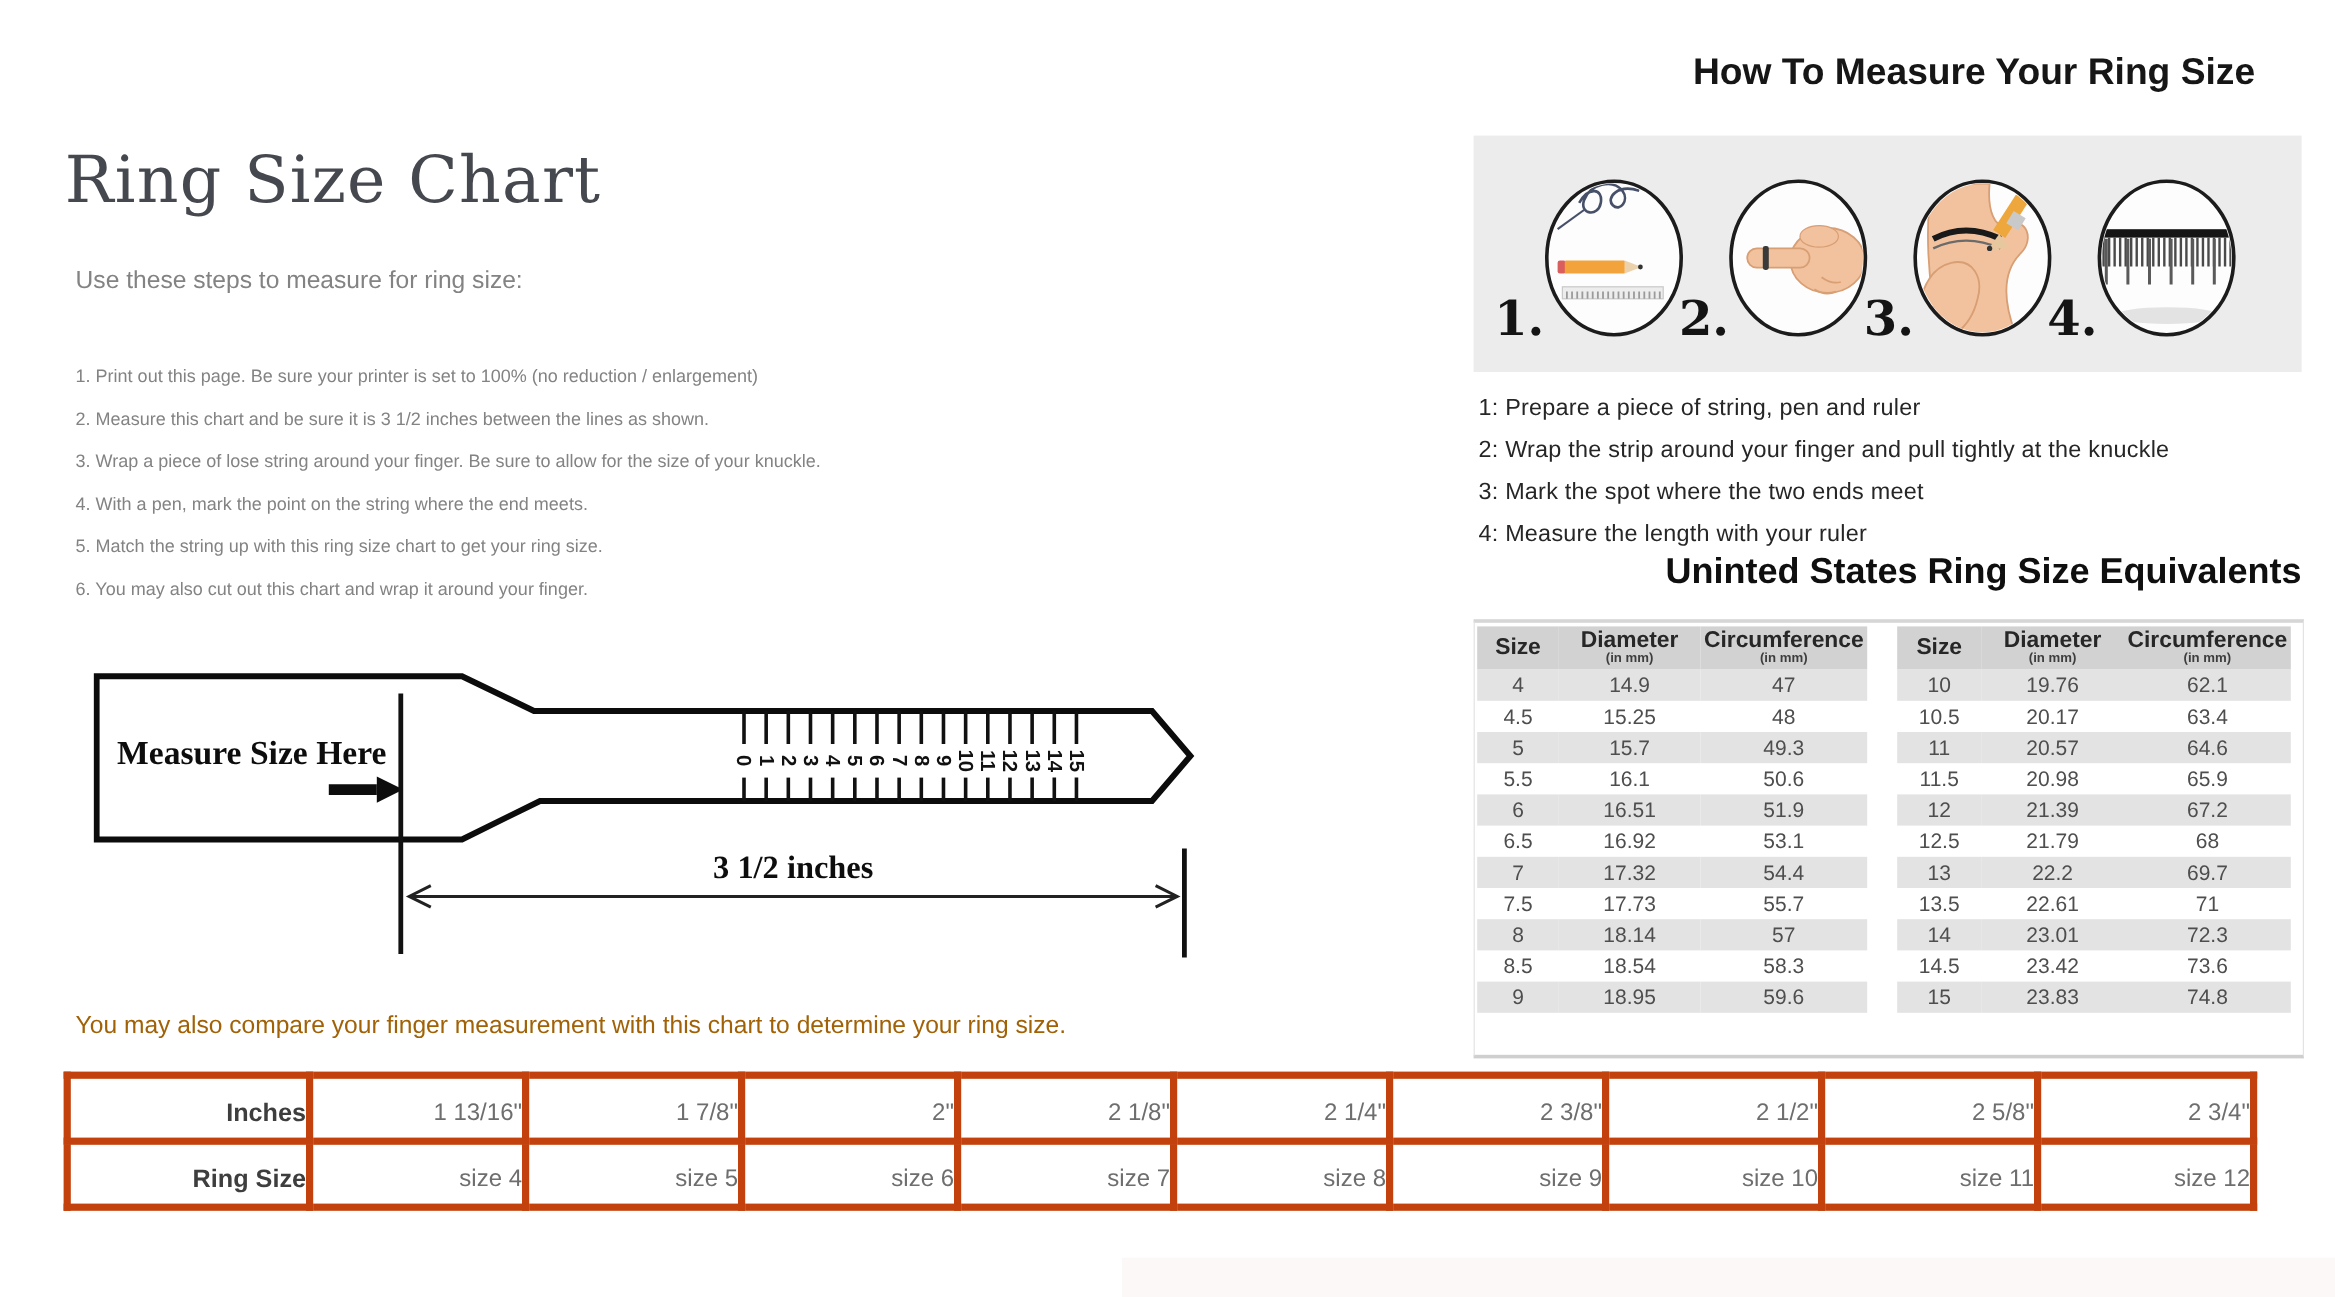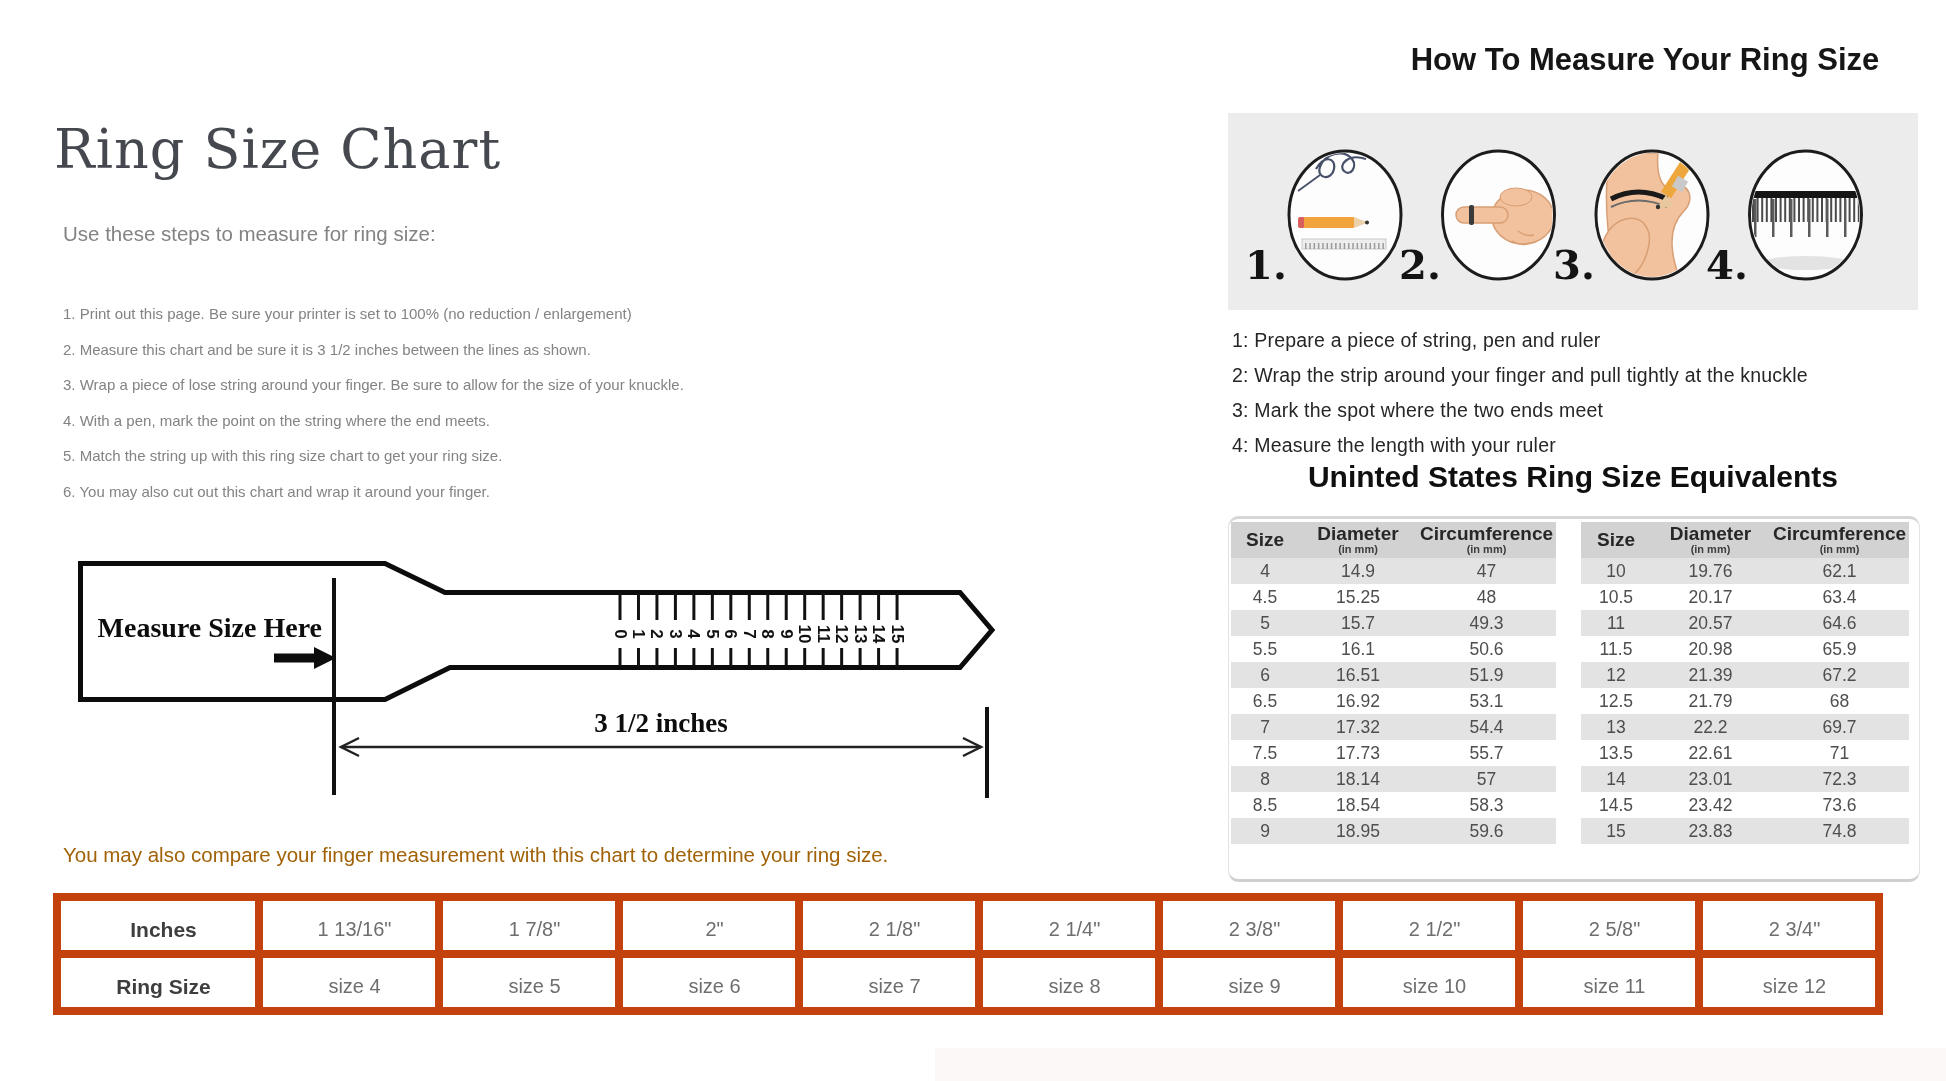--- a/index.html
+++ b/index.html
@@ -22,39 +22,39 @@
   .sizer-label{font-family:"Liberation Serif",serif;font-weight:bold;fill:#0d0d0d;}
   
   #howto-title{position:absolute;left:1300px;top:42px;width:690px;text-align:center;
                font-size:31px;font-weight:bold;color:#161616;}
   #illus-panel{position:absolute;left:1228px;top:113px;width:690px;height:197px;background:#ececec;}
   #illus-panel .circ{fill:#fdfdfd;stroke:#1c1c1c;stroke-width:3;}
   #illus-panel .num{font-family:"DejaVu Serif",serif;font-weight:bold;font-size:40px;
                     fill:#141414;text-anchor:middle;}
   #howto-steps{position:absolute;left:1232px;top:329px;font-size:19.5px;color:#262626;letter-spacing:.2px;}
   #howto-steps p{margin:0 0 12px 0;white-space:nowrap;}
-  #equiv-title{position:absolute;left:1228px;top:460px;width:690px;text-align:center;
+  #equiv-title{position:absolute;left:1228px;top:460px;width:690px;text-align:right;
                font-size:30px;font-weight:bold;color:#0f0f0f;}
   #equiv-panel{position:absolute;left:1228px;top:516px;width:690px;height:360px;background:#fff;
                border-top:3px solid #d6d6d6;border-bottom:3px solid #cfcfcf;
                border-left:1px solid #e3e3e3;border-right:1px solid #e3e3e3;
-               display:flex;align-items:flex-start;border-radius:11px;}
+               display:flex;align-items:flex-start;}
   table.equiv{border-collapse:collapse;table-layout:fixed;margin-top:3px;}
   table.equiv th{background:#d2d2d2;font-size:19px;font-weight:bold;color:#272727;
                  text-align:center;padding:2px 0 3px 0;line-height:19px;}
   table.equiv th .sub{display:block;font-size:11px;font-weight:bold;color:#3d3d3d;line-height:12px;}
   table.equiv td{height:26px;text-align:center;font-size:17.5px;color:#4e4e4e;padding:0;}
   table.equiv tr.alt{background:#e3e3e3;}
   #equiv-left{width:325px;margin-left:2px;}
   #equiv-right{width:328px;margin-left:25px;}
   
   #conversion{position:absolute;left:53px;top:893px;width:1824px;border-collapse:collapse;
               border:3px solid #0b0b0b;table-layout:fixed;}
-  #conversion th,#conversion td{border:8px solid #c2410c;height:41px;padding:8px 0 0 11px;
-              text-align:center;vertical-align:middle;white-space:nowrap;}
+  #conversion th,#conversion td{border:6px solid #c2410c;height:41px;padding:8px 0 0 11px;
+              text-align:right;vertical-align:middle;white-space:nowrap;}
   #conversion th{font-size:21px;font-weight:bold;color:#3e3e3e;}
   #conversion td{font-size:20px;font-weight:normal;color:#6e6e6e;}
   #footer-tint{position:absolute;left:935px;top:1048px;width:1011px;height:33px;background:#fdf8f8;}
 </style>
 </head>
 <body>
 
 <div id="screen">
 
   <div id="intro">Use these steps to measure for ring size:</div>

